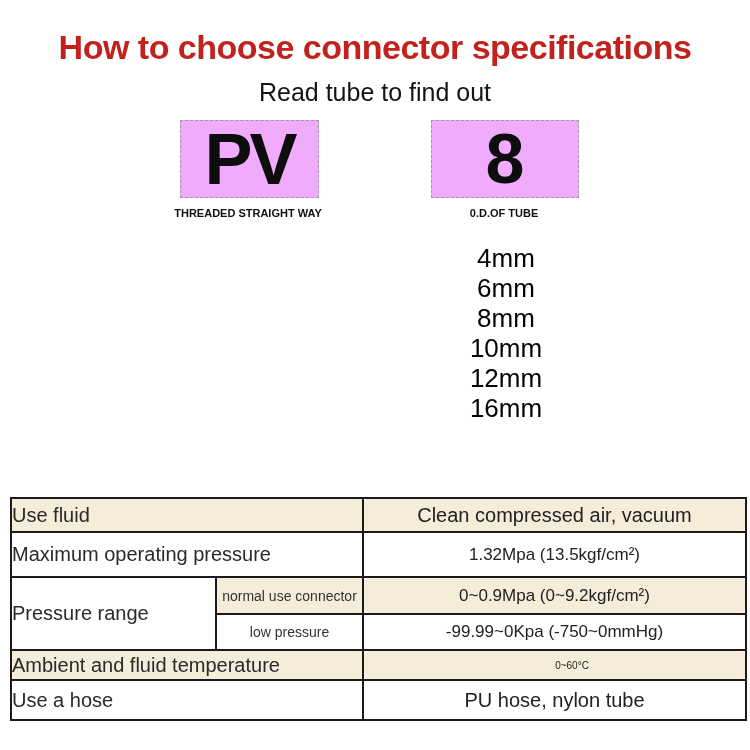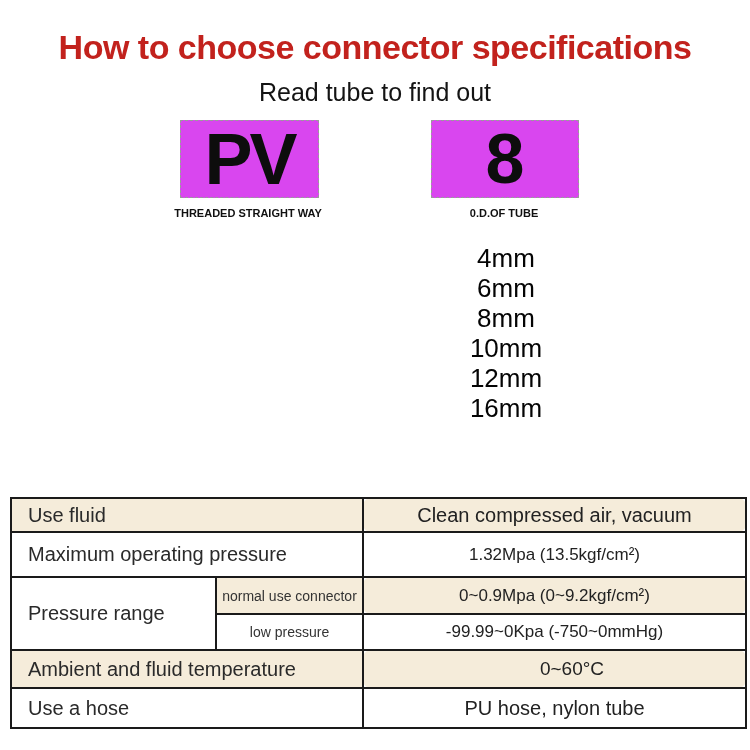--- a/index.html
+++ b/index.html
@@ -29,21 +29,21 @@
     text-align: center;
     font-size: 25px;
     color: #141414;
   }
 
   .code-box {
     position: absolute;
     top: 120px;
     height: 76px;
     border: 1px dashed #9b9b9b;
-    background: #d946ef;
+    background: #f0abfc;
     display: flex;
     align-items: center;
     justify-content: center;
     color: #0d0d0d;
   }
   .code-box.pv { left: 180px; width: 137px; }
   .code-box.tube { left: 431px; width: 146px; }
   .code-box.pv .code {
     font-size: 72px; font-weight: 700; letter-spacing: -3px; line-height: 1;
   }
@@ -83,33 +83,33 @@
     table-layout: fixed;
   }
   table.spec td {
     border: 2px solid #1a1a1a;
     overflow: hidden;
   }
   td.beige { background: #f5ecda; }
   td.white { background: #ffffff; }
   td.lbl {
     text-align: left;
-    padding-left: 16px;
+    padding-left: 0;
     font-size: 20px;
     color: #2a2a2a;
   }
   td.sub {
     text-align: center;
     font-size: 14px;
     color: #333333;
   }
   td.val { text-align: center; color: #222222; border-radius: 8px; }
   .v-lg { font-size: 20px; }
   .v-md { font-size: 17px; }
-  .v-sm { font-size: 19px; padding-left: 36px; }
+  .v-sm { font-size: 10px; padding-left: 36px; }
 </style>
 </head>
 <body>
 
 <div class="page">
 
   <div class="title">How to choose connector specifications</div>
   <div class="subtitle">Read tube to find out</div>
 
   <div class="code-box pv">
@@ -148,21 +148,21 @@
     </tr>
     <tr style="height:37px">
       <td class="lbl white" rowspan="2">Pressure range</td>
       <td class="sub beige">normal use connector</td>
       <td class="val v-md beige">0~0.9Mpa (0~9.2kgf/cm²)</td>
     </tr>
     <tr style="height:36px">
       <td class="sub white">low pressure</td>
       <td class="val v-md white">-99.99~0Kpa (-750~0mmHg)</td>
     </tr>
-    <tr style="height:38px">
+    <tr style="height:30px">
       <td class="lbl beige" colspan="2">Ambient and fluid temperature</td>
       <td class="val v-sm beige">0~60°C</td>
     </tr>
     <tr style="height:40px">
       <td class="lbl white" colspan="2">Use a hose</td>
       <td class="val v-lg white">PU hose, nylon tube</td>
     </tr>
   </tbody>
     </table>
 

